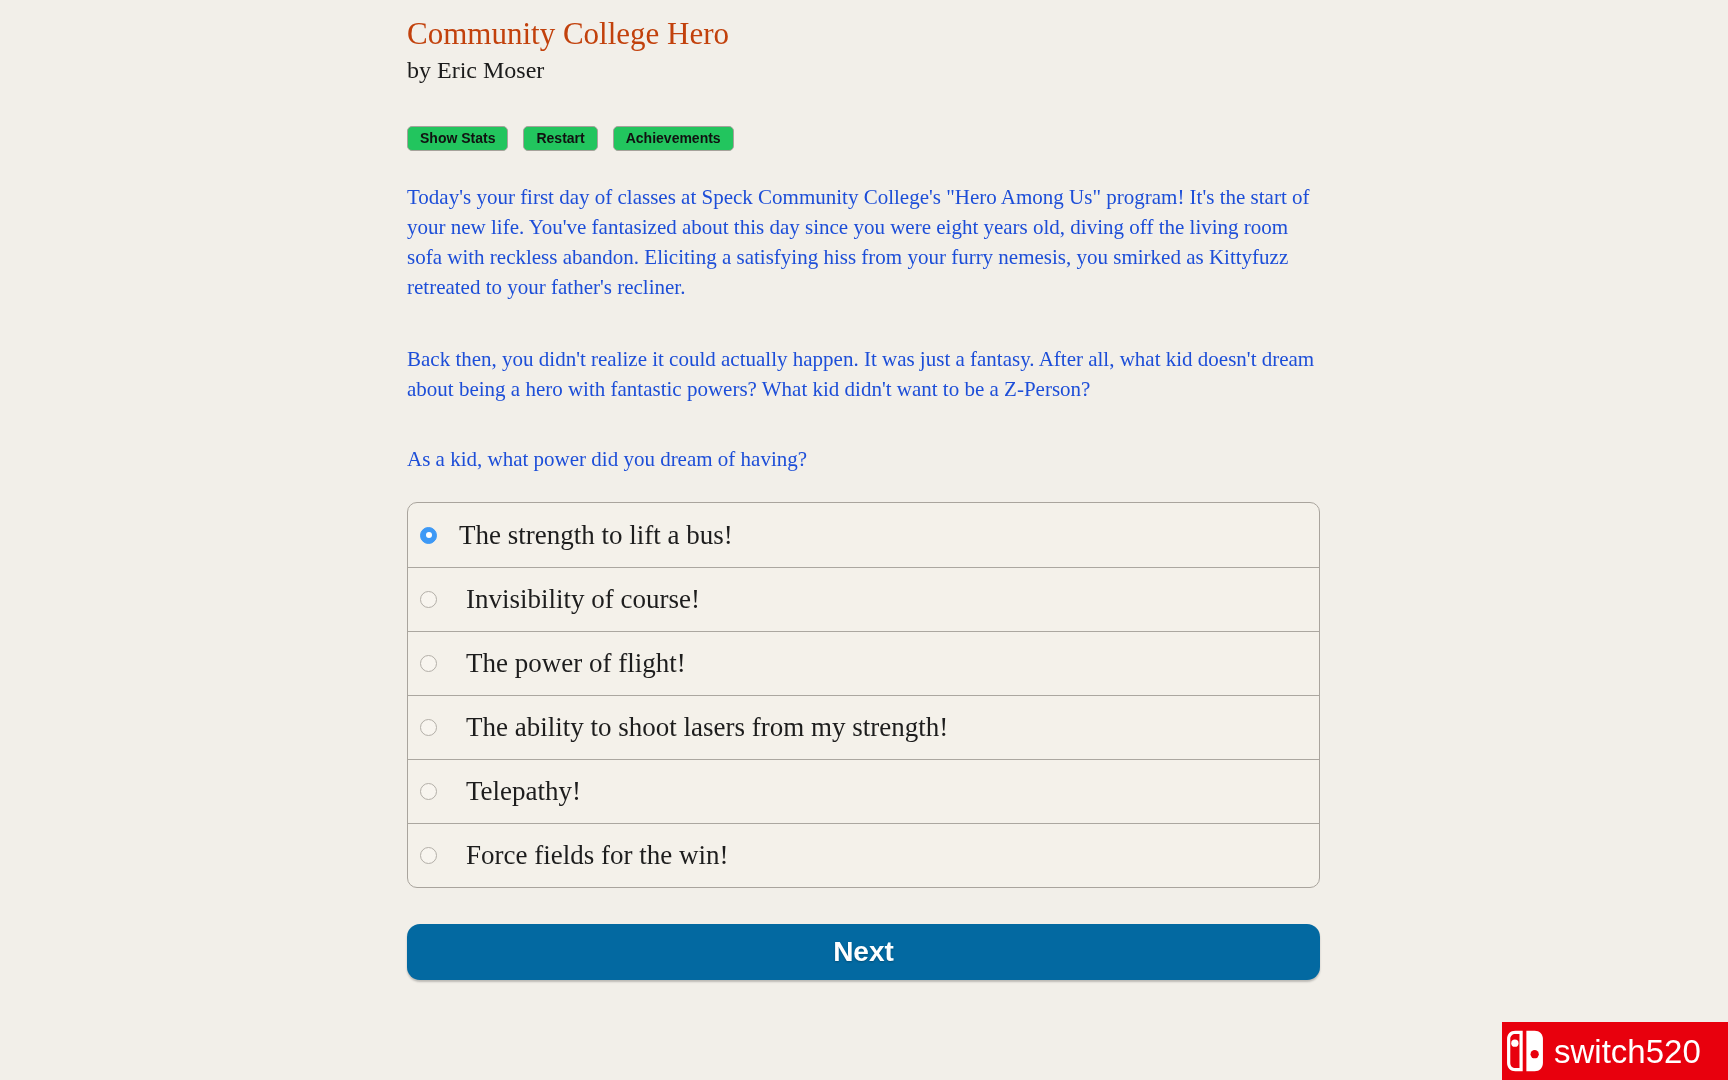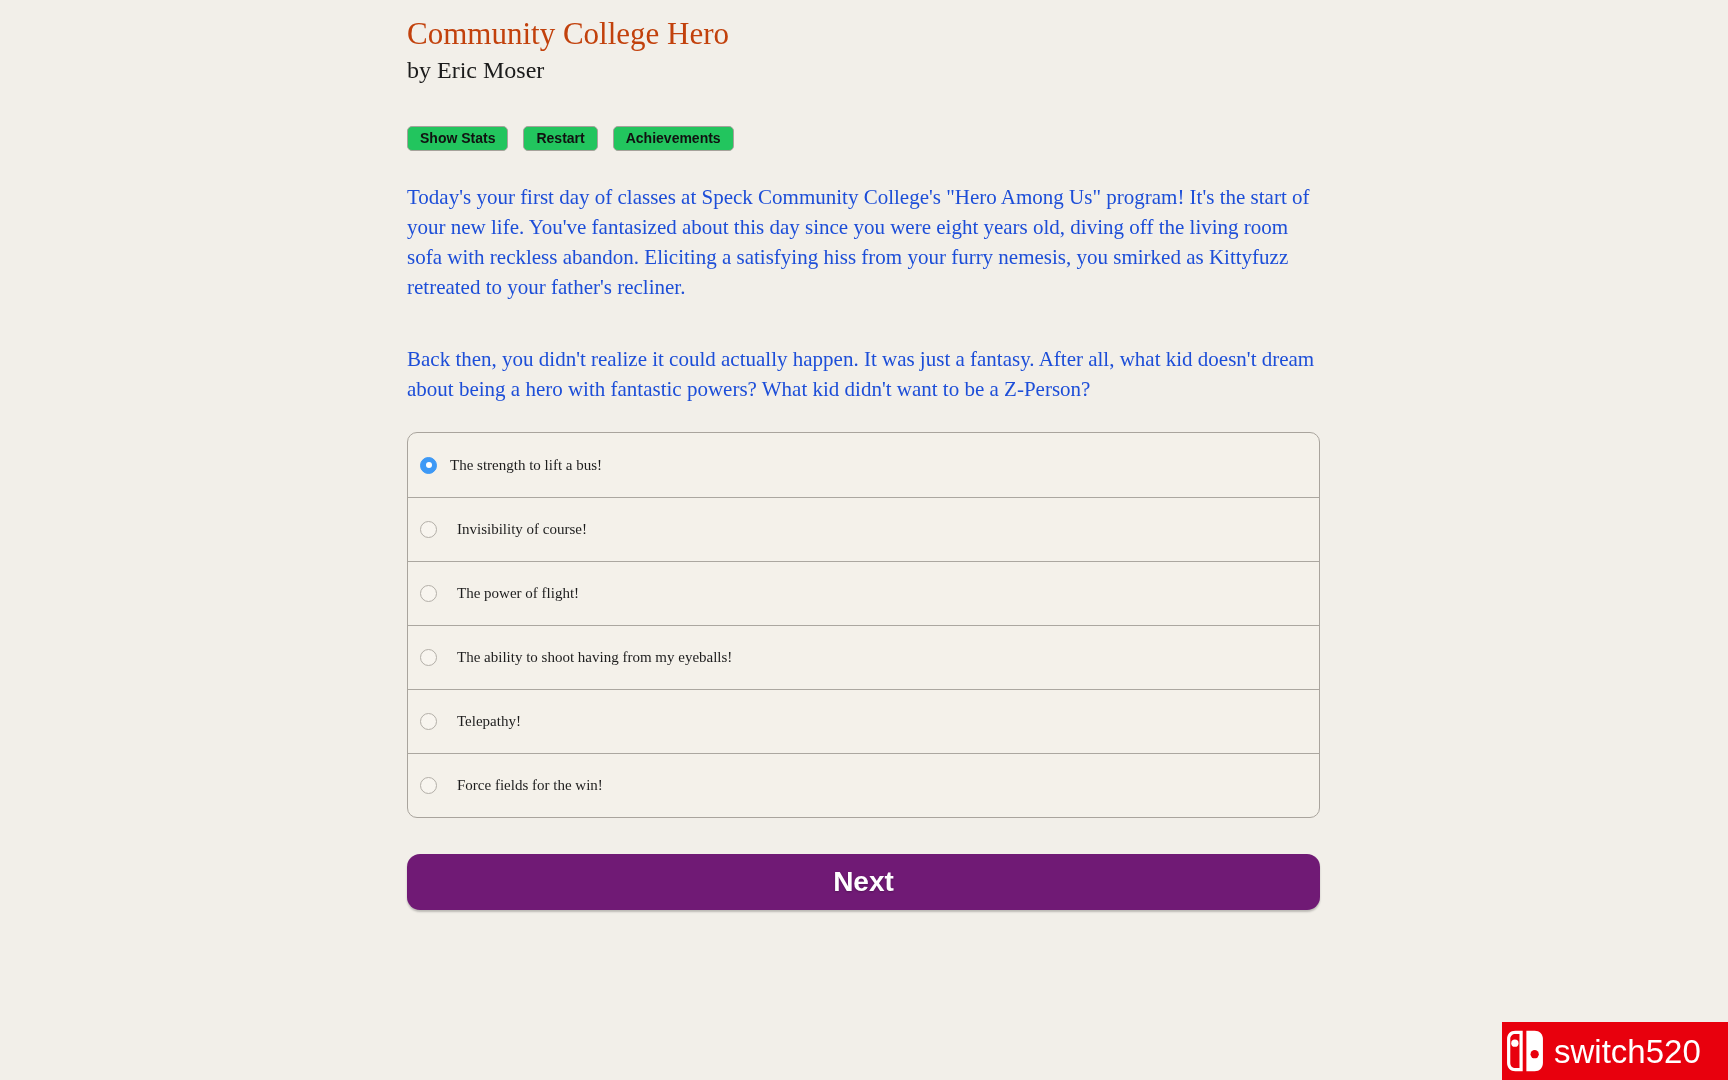--- a/index.html
+++ b/index.html
@@ -89,29 +89,29 @@
   .choice-row.selected .radio::after {
     content:"";
     position:absolute;
     left:50%; top:50%;
     width:6px; height:6px;
     margin:-3px 0 0 -3px;
     border-radius:50%;
     background:#ffffff;
   }
   .choice-label {
-    margin-left:13px;
-    font-size:15px;
+    margin-left:22px;
+    font-size:27px;
     color:#1d1d1d;
   }
   .next-button {
     margin-top:36px;
     width:100%;
     height:56px;
-    background:#701a75;
+    background:#0369a1;
     border:none;
     border-radius:13px;
     color:#ffffff;
     font-family:"Liberation Sans", sans-serif;
     font-weight:bold;
     font-size:28px;
     display:flex;
     align-items:center;
     justify-content:center;
     cursor:pointer;
@@ -149,37 +149,38 @@
   <div class="toolbar">
     <button>Show Stats</button>
     <button>Restart</button>
     <button>Achievements</button>
   </div>
 
   <p class="story p1">Today's your first day of classes at Speck Community College's "Hero Among Us" program! It's the start of your new life. You've fantasized about this day since you were eight years old, diving off the living room sofa with reckless abandon. Eliciting a satisfying hiss from your furry nemesis, you smirked as Kittyfuzz retreated to your father's recliner.</p>
 
   <p class="story p2">Back then, you didn't realize it could actually happen. It was just a fantasy. After all, what kid doesn't dream about being a hero with fantastic powers? What kid didn't want to be a Z-Person?</p>
 
+  <p class="story question">As a kid, what power did you dream of having?</p>
 
   <div class="choices">
     <div class="choice-row selected">
       <span class="radio"></span>
       <span class="choice-label">The strength to lift a bus!</span>
     </div>
     <div class="choice-row">
       <span class="radio"></span>
       <span class="choice-label">Invisibility of course!</span>
     </div>
     <div class="choice-row">
       <span class="radio"></span>
       <span class="choice-label">The power of flight!</span>
     </div>
     <div class="choice-row">
       <span class="radio"></span>
-      <span class="choice-label">The ability to shoot having from my eyeballs!</span>
+      <span class="choice-label">The ability to shoot lasers from my strength!</span>
     </div>
     <div class="choice-row">
       <span class="radio"></span>
       <span class="choice-label">Telepathy!</span>
     </div>
     <div class="choice-row">
       <span class="radio"></span>
       <span class="choice-label">Force fields for the win!</span>
     </div>
   </div>

